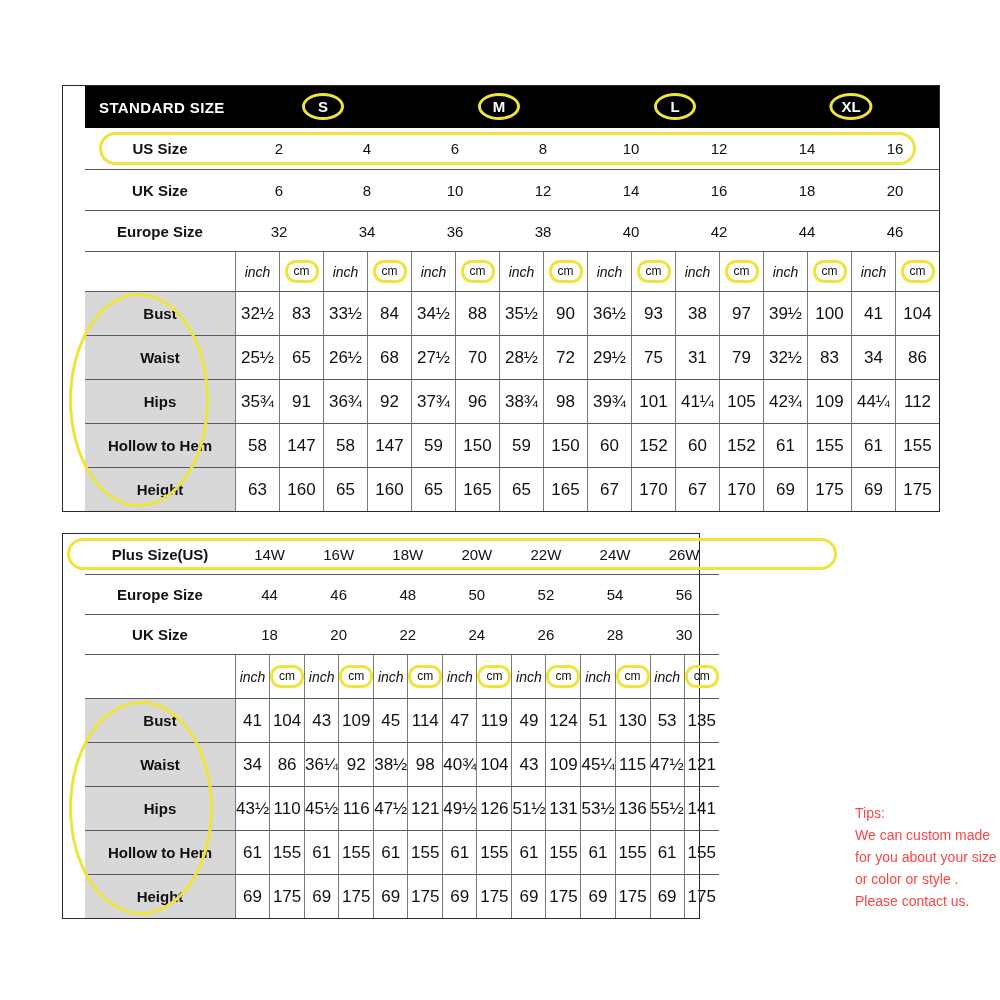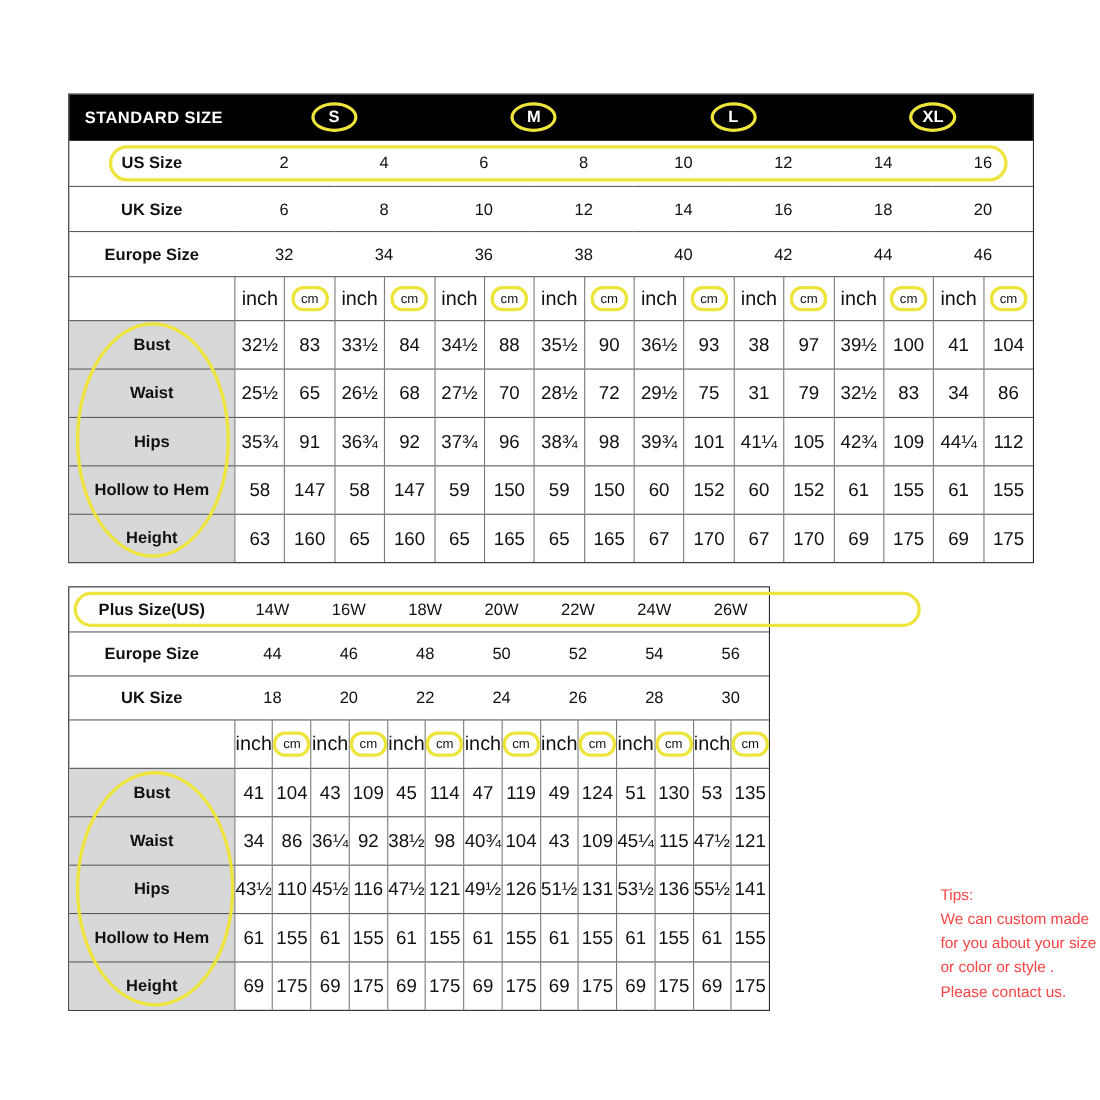--- a/index.html
+++ b/index.html
@@ -10,20 +10,21 @@
     background: #ffffff;
     font-family: "Liberation Sans", sans-serif;
     color: #111;
     overflow: hidden;
   }
   .table {
     position: absolute;
     background: #fff;
     border: 1px solid #2a2a2a;
     box-sizing: border-box;
+    padding-left: 22px;
   }
   #table-0 { left: 62px; top: 85px;  width: 878px; }
   #table-1 { left: 62px; top: 533px; width: 638px; }
 
   .black-header {
     position: relative;
     height: 42px;
     background: var(--header_bg, #000);
     display: flex;
     align-items: center;
@@ -60,21 +61,21 @@
     justify-content: center;
     box-sizing: border-box;
     white-space: nowrap;
   }
   .cell.bt { border-top: 1px solid #5a5a5a; }
   .cell.bl { border-left: 1px solid #7a7a7a; }
   .cell.label { font-weight: bold; font-size: 15px; }
   .cell.label.measure { background: var(--label_bg, #d8d8d8); }
   .cell.value.size { font-size: 15px; }
   .cell.value.measure { font-size: 17px; }
-  .unit-text { font-size: 18px; }
+  .unit-text { font-size: 14px; font-style: italic; }
   .cm-box {
     border: 3px solid var(--highlight, #ede43c);
     border-radius: 11px;
     padding: 1px 6px;
     font-size: 12px;
     line-height: 1.3;
   }
 
   .overlay {
     position: absolute;

